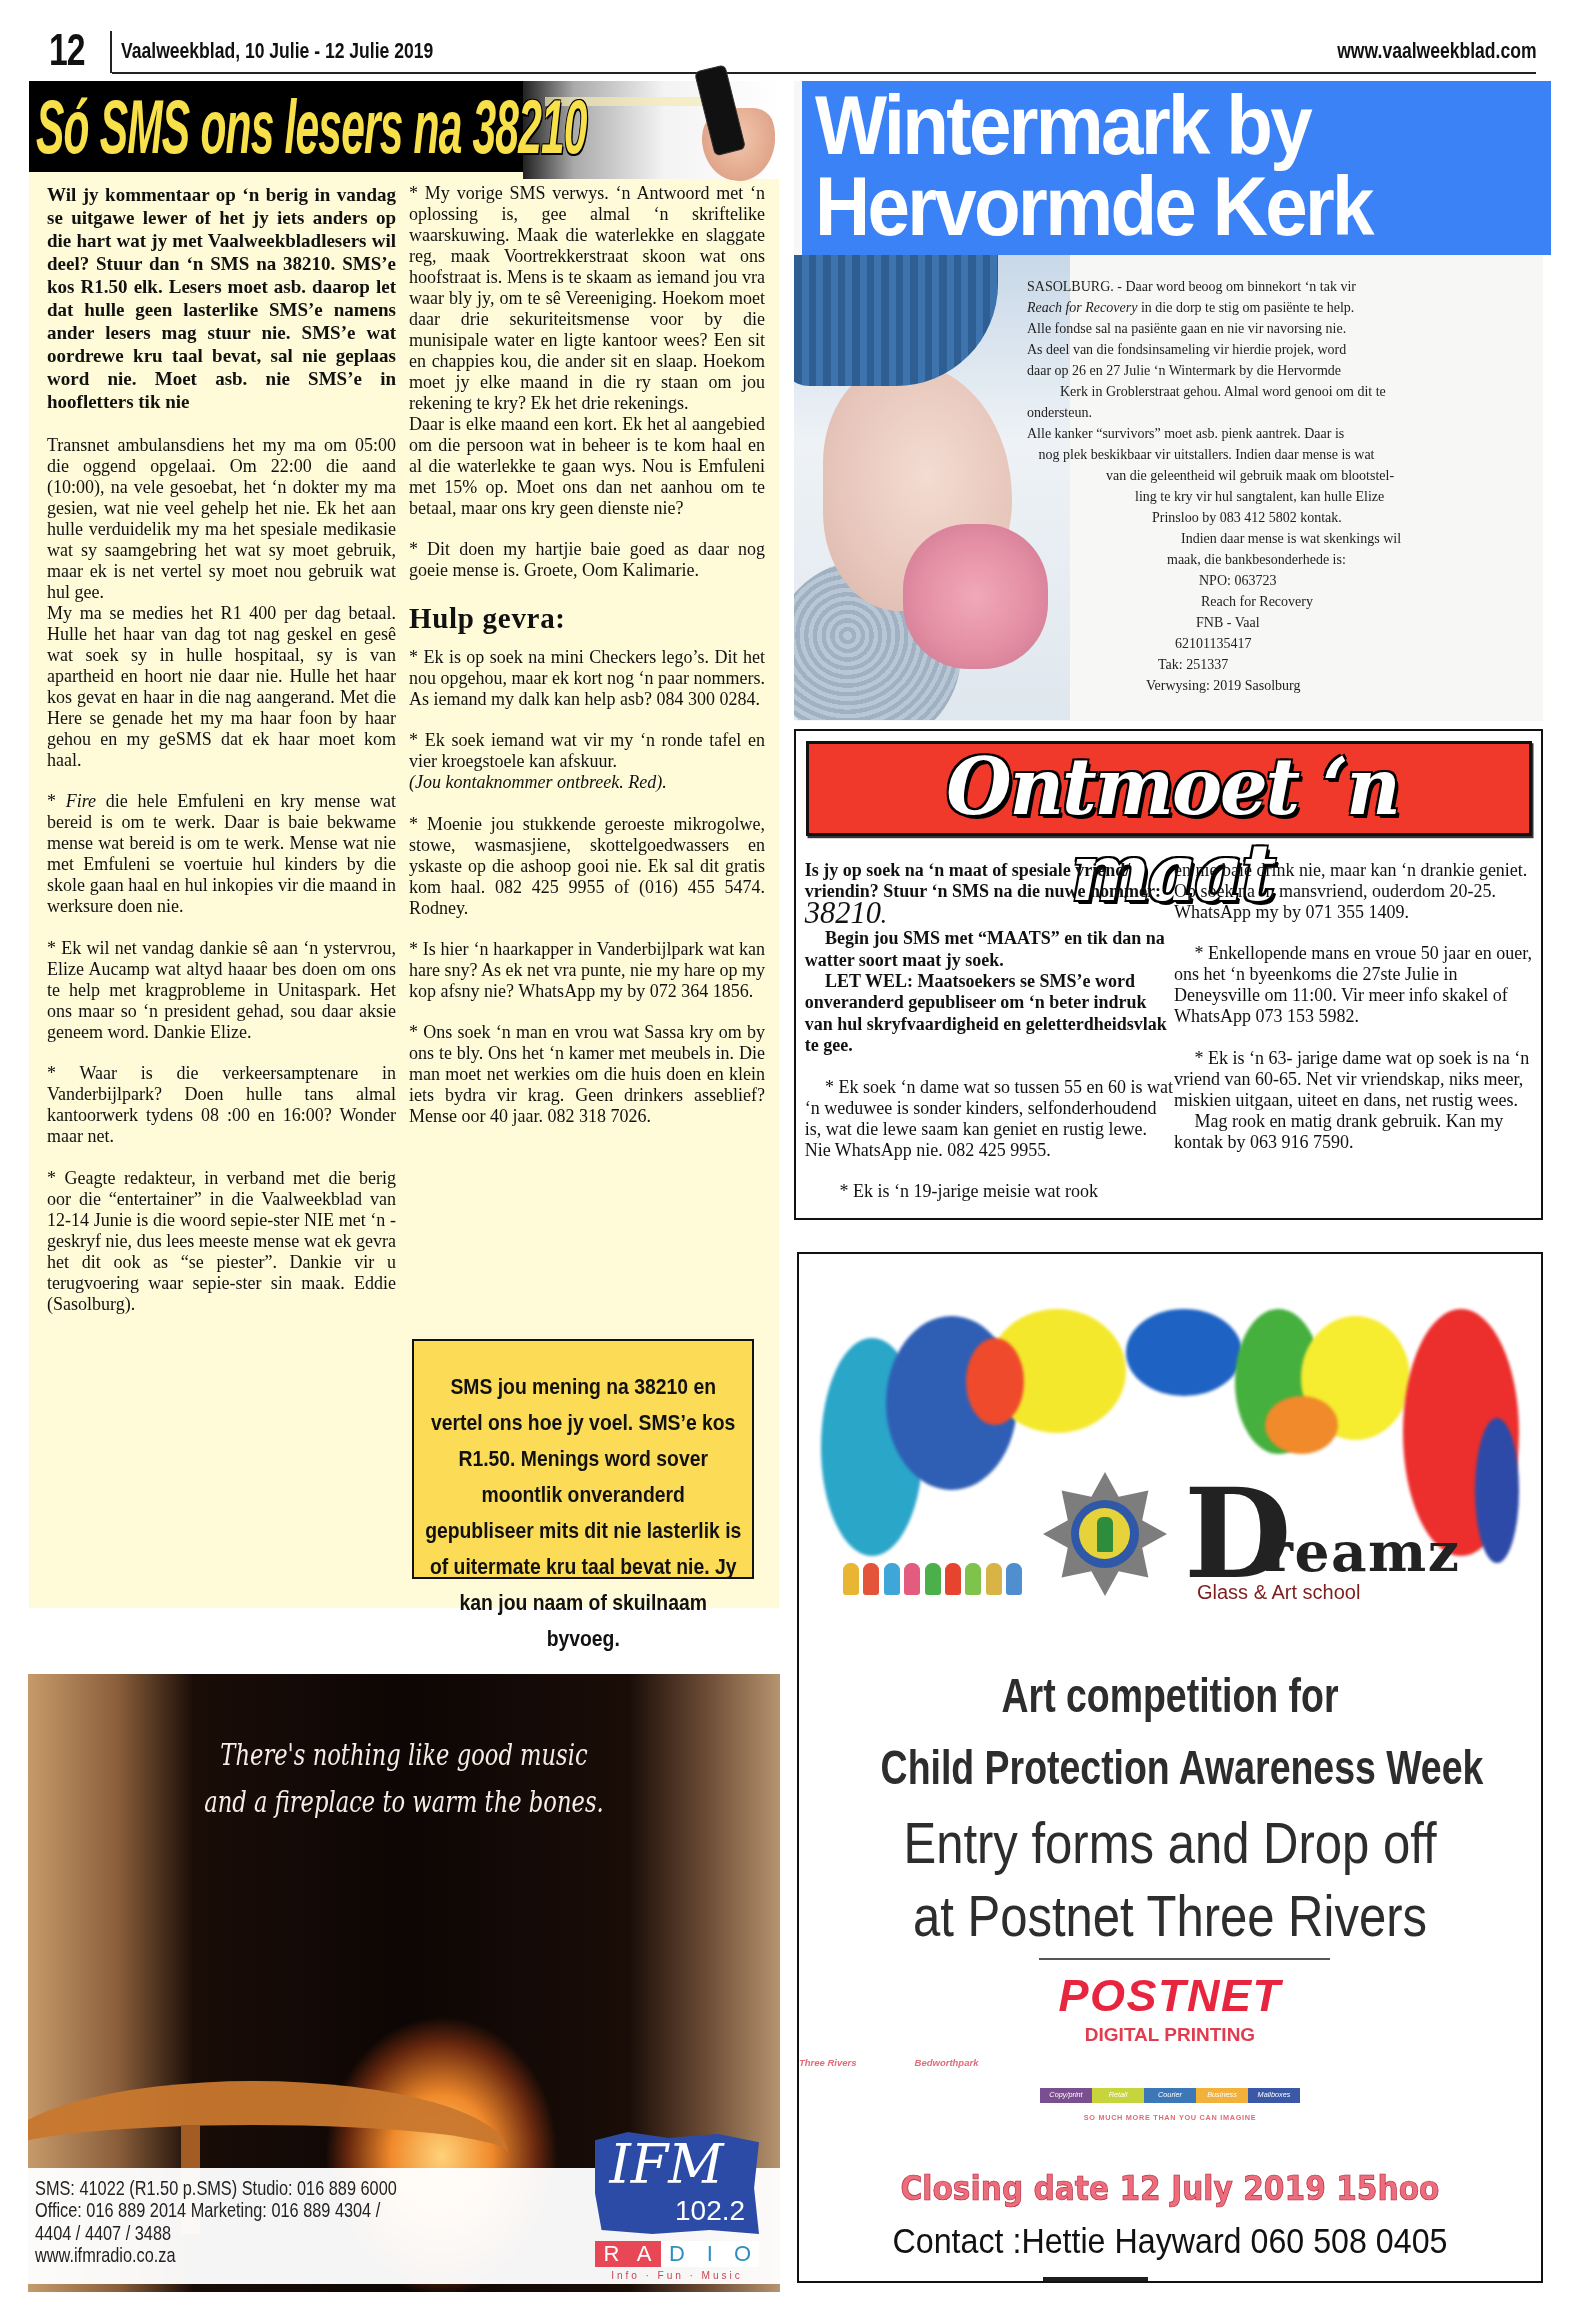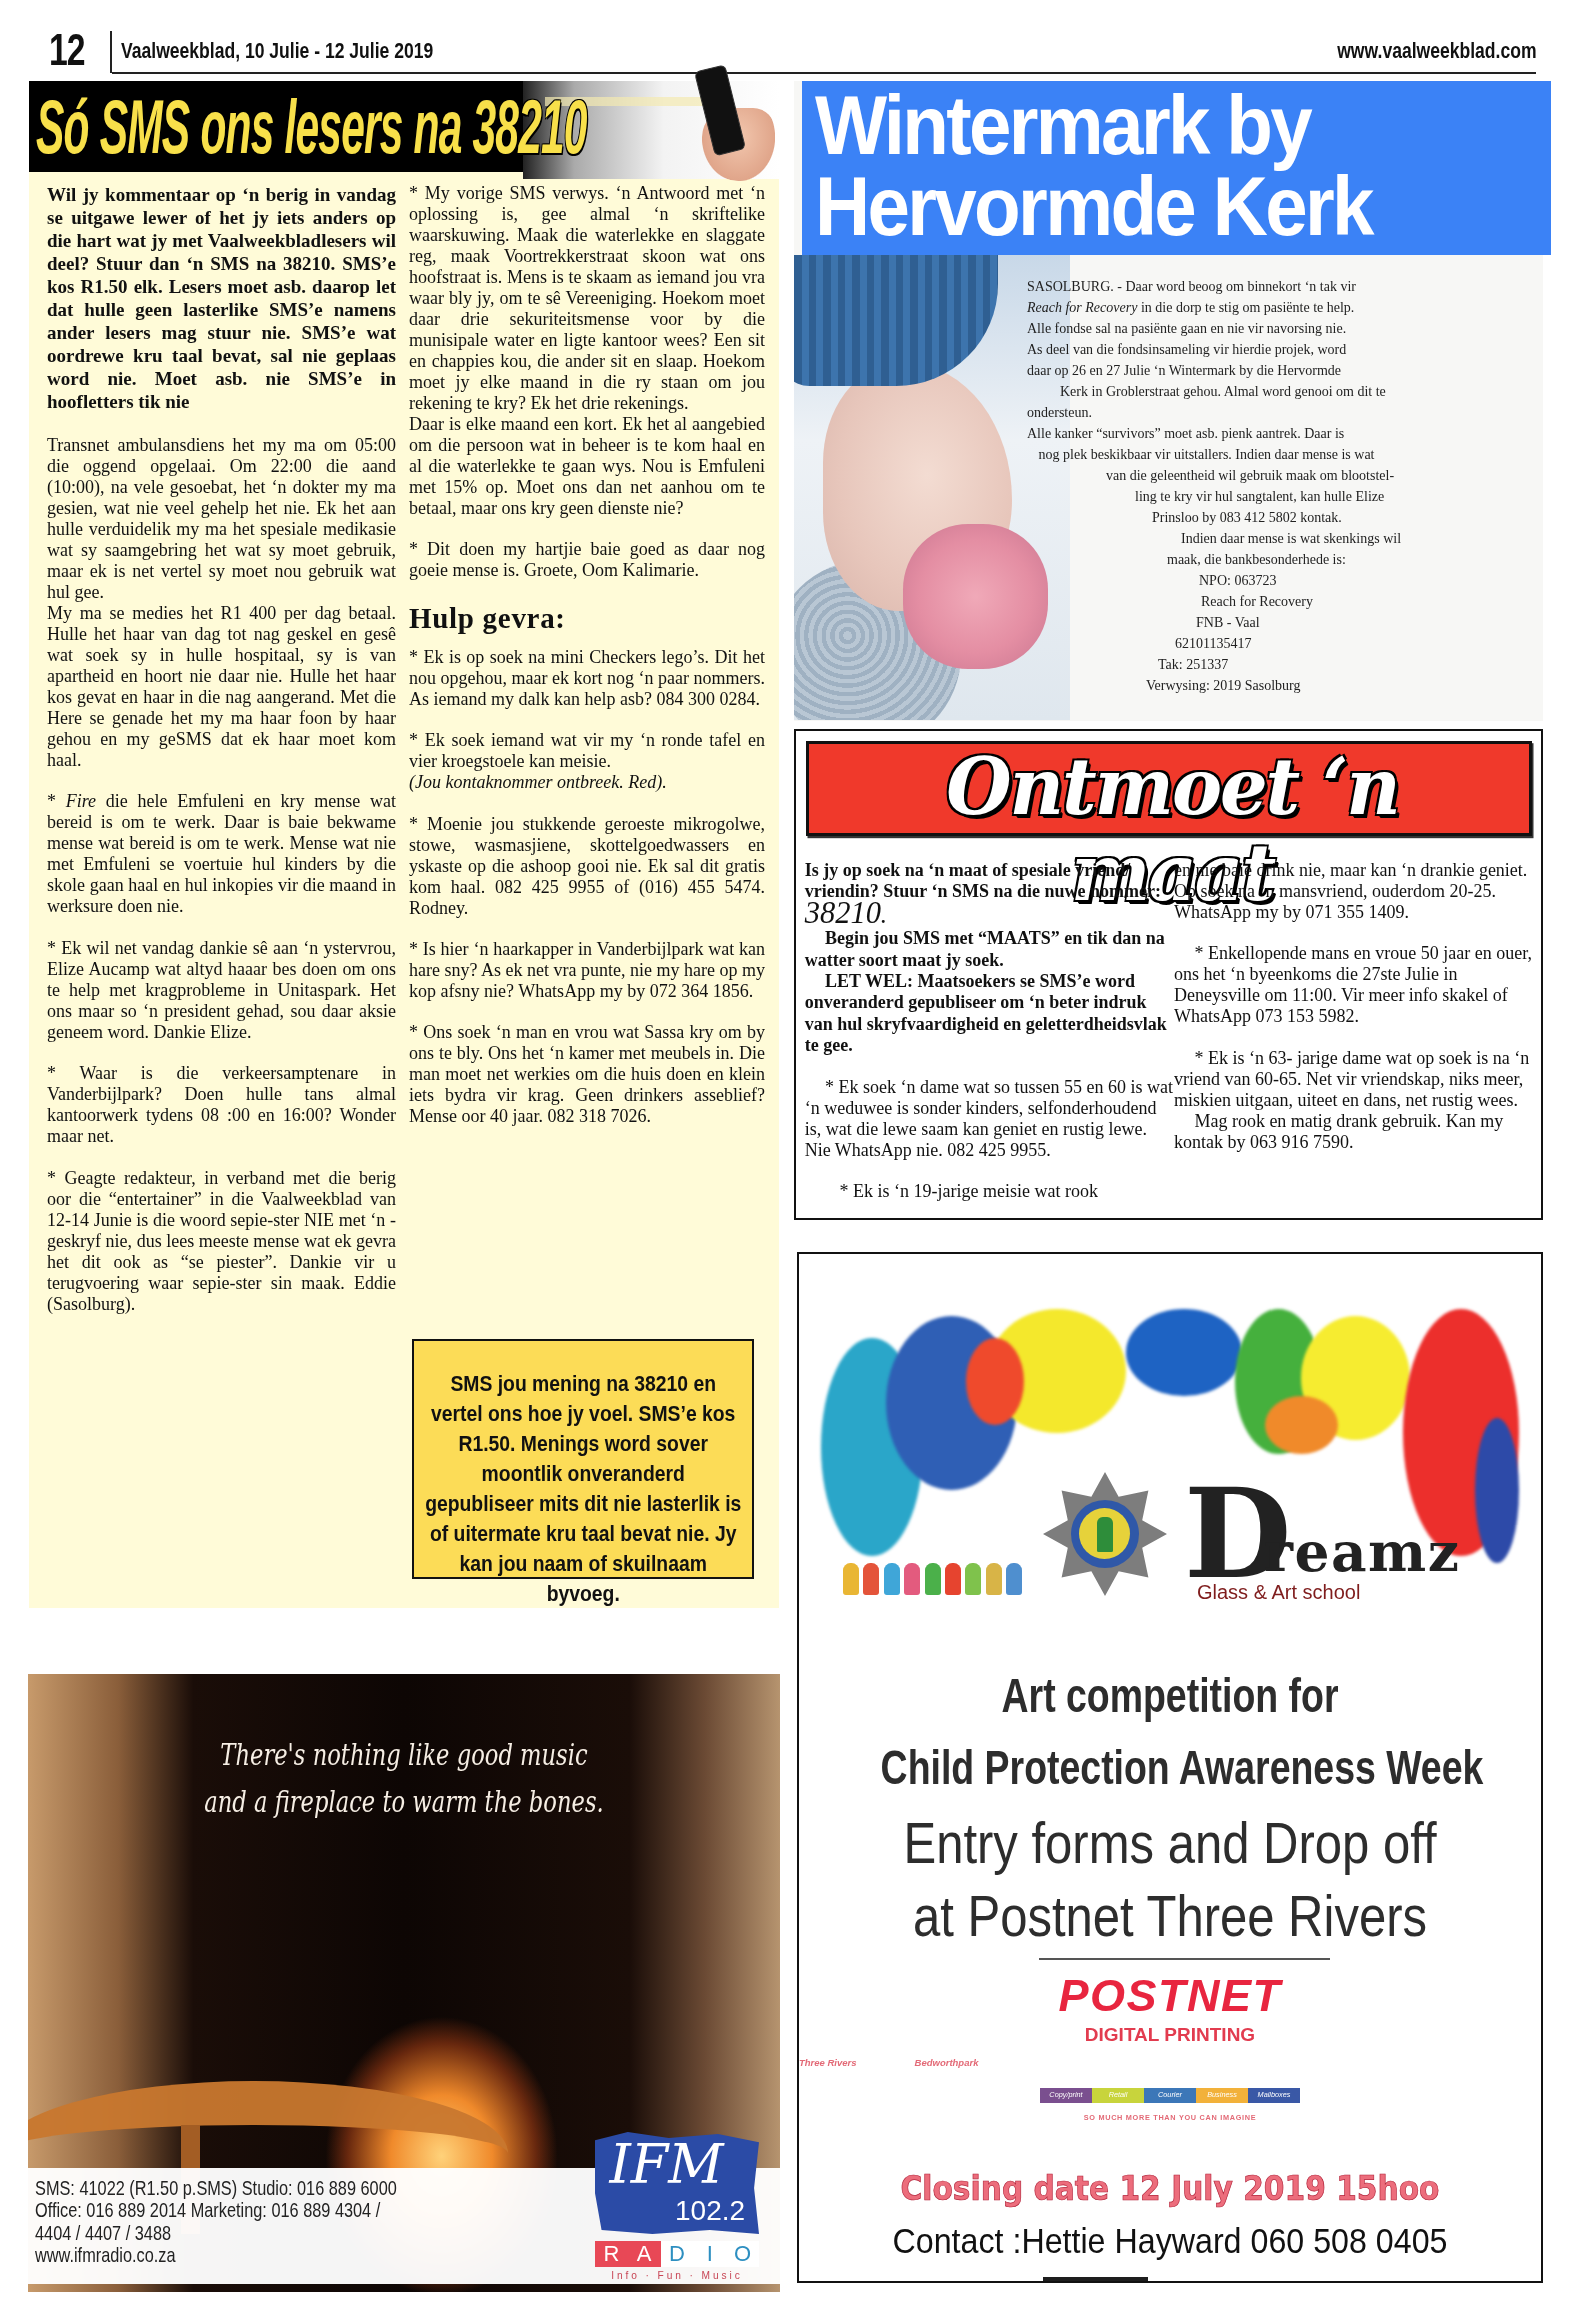--- a/index.html
+++ b/index.html
@@ -25,21 +25,21 @@
   .phone-body { position: absolute; left: 7.3px; top: 0; width: 32px; height: 87px; background: #111; border-radius: 5.8px; transform: rotate(-14deg); transform-origin: top left; border: 1.5px solid #333; }
   .phone-hand-skin { position: absolute; left: 14.5px; top: 36px; width: 73px; height: 73px; background: radial-gradient(ellipse at 50% 40%, #f2c7ae 0%, #e0a58a 70%, rgba(255,255,255,0) 72%); border-radius: 40% 30% 20% 50%; }
 
   .sms-col { position: absolute; top: 102px; font-size: 18px; line-height: 21px; }
   .sms-col1 { left: 18px; width: 349px; }
   .sms-col2 { left: 380px; width: 356px; }
   .sms-intro { font-weight: bold; font-size: 19px; line-height: 23px; margin-bottom: 22px; text-align: justify; }
   .sms-item { margin-bottom: 20.4px; text-align: justify; }
   .sms-item p { margin: 0; }
   .sms-heading { font-weight: bold; font-size: 29px; line-height: 32px; margin: 10.2px 0 13px 0; letter-spacing: 0.7px; }
-  .sms-notice { position: absolute; left: 383px; top: 1258px; width: 342px; height: 240px; border: 2.9px solid #111; background: #fcdc57; padding: 28px 10.2px 0; text-align: center; font-family: "Liberation Sans", sans-serif; font-weight: bold; font-size: 22.5px; line-height: 30px; }
+  .sms-notice { position: absolute; left: 383px; top: 1258px; width: 342px; height: 240px; border: 2.9px solid #111; background: #fcdc57; padding: 28px 10.2px 0; text-align: center; font-family: "Liberation Sans", sans-serif; font-weight: bold; font-size: 22.5px; line-height: 36px; }
   .sms-notice span { display: inline-block; transform: scaleX(0.86); transform-origin: center top; width: 116%; margin-left: -8%; }
 
   
   .winter { position: absolute; left: 794px; top: 81px; width: 749px; height: 640px; background: #f7f7f5; }
   .winter-head { position: absolute; left: 8px; top: 0; width: 749px; height: 174px; background: #3b82f6; }
   .winter-title { position: absolute; left: 13px; top: 4.4px; font-family: "Liberation Sans", sans-serif; font-weight: bold; font-size: 83px; line-height: 81px; color: #fff; letter-spacing: -2.9px; transform: scaleX(0.92); transform-origin: left top; white-space: nowrap; }
   .winter-photo { position: absolute; left: 0; top: 174px; width: 276px; height: 465px; overflow: hidden; background: linear-gradient(180deg, #c8d8e8 0%, #eef2f6 40%, #dfe7ee 100%); }
   .beanie { position: absolute; left: -14.5px; top: 0; width: 218px; height: 131px; background: repeating-linear-gradient(90deg, #2f5f92 0 7.3px, #3d74ad 7.3px 14.5px); border-radius: 0 0 102px 29px; }
   .face { position: absolute; left: 29px; top: 109px; width: 189px; height: 247px; background: radial-gradient(ellipse at 55% 45%, #f3dcd2 0%, #e7c6bb 60%, #d9b5ab 100%); border-radius: 40% 55% 45% 40%; }
   .hands { position: absolute; left: 109px; top: 269px; width: 145px; height: 145px; background: radial-gradient(ellipse at 50% 50%, #f0a9b8 0%, #e48ea3 55%, #d58098 80%, rgba(0,0,0,0) 82%); border-radius: 45%; }
@@ -156,21 +156,21 @@
     <div class="sms-item">
       <p>* My vorige SMS verwys. ‘n Antwoord met ‘n oplossing is, gee almal ‘n skriftelike waarskuwing. Maak die waterlekke en slaggate reg, maak Voortrekkerstraat skoon wat ons hoofstraat is. Mens is te skaam as iemand jou vra waar bly jy, om te sê Vereeniging. Hoekom moet daar drie sekuriteitsmense voor by die munisipale water en ligte kantoor wees? Een sit en chappies kou, die ander sit en slaap. Hoekom moet jy elke maand in die ry staan om jou rekening te kry? Ek het drie rekenings.</p>
       <p>Daar is elke maand een kort. Ek het al aangebied om die persoon wat in beheer is te kom haal en al die waterlekke te gaan wys. Nou is Emfuleni met 15% op. Moet ons dan net aanhou om te betaal, maar ons kry geen dienste nie?</p>
     </div>
     <div class="sms-item">
       <p>* Dit doen my hartjie baie goed as daar nog goeie mense is. Groete, Oom Kalimarie.</p>
     </div>
     <div class="sms-heading">Hulp gevra:</div>
     <div class="sms-item">* Ek is op soek na mini Checkers lego’s. Dit het nou opgehou, maar ek kort nog ‘n paar nommers. As iemand my dalk kan help asb? 084 300 0284.</div>
     <div class="sms-item">
-      <span>* Ek soek iemand wat vir my ‘n ronde tafel en vier kroegstoele kan meisie.</span><br>
+      <span>* Ek soek iemand wat vir my ‘n ronde tafel en vier kroegstoele kan afskuur.</span><br>
       <i>(Jou kontaknommer ontbreek. Red).</i>
     </div>
     <div class="sms-item">* Moenie jou stukkende geroeste mikrogolwe, stowe, wasmasjiene, skottelgoedwassers en yskaste op die ashoop gooi nie. Ek sal dit gratis kom haal. 082 425 9955 of (016) 455 5474. Rodney.</div>
     <div class="sms-item">* Is hier ‘n haarkapper in Vanderbijlpark wat kan hare sny? As ek net vra punte, nie my hare op my kop afsny nie? WhatsApp my by 072 364 1856.</div>
     <div class="sms-item">* Ons soek ‘n man en vrou wat Sassa kry om by ons te bly. Ons het ‘n kamer met meubels in. Die man moet net werkies om die huis doen en klein iets bydra vir krag. Geen drinkers asseblief? Mense oor 40 jaar. 082 318 7026.</div>
   </div>
 
   <div class="sms-notice">
     <span>SMS jou mening na 38210 en vertel ons hoe jy voel. SMS’e kos R1.50. Menings word sover moontlik onveranderd gepubliseer mits dit nie lasterlik is of uitermate kru taal bevat nie. Jy kan jou naam of skuilnaam byvoeg.</span>
   </div>

